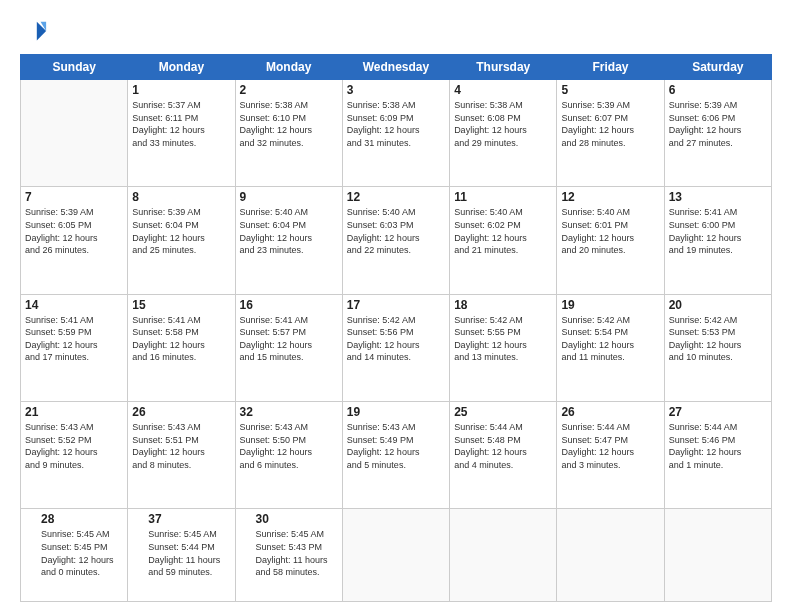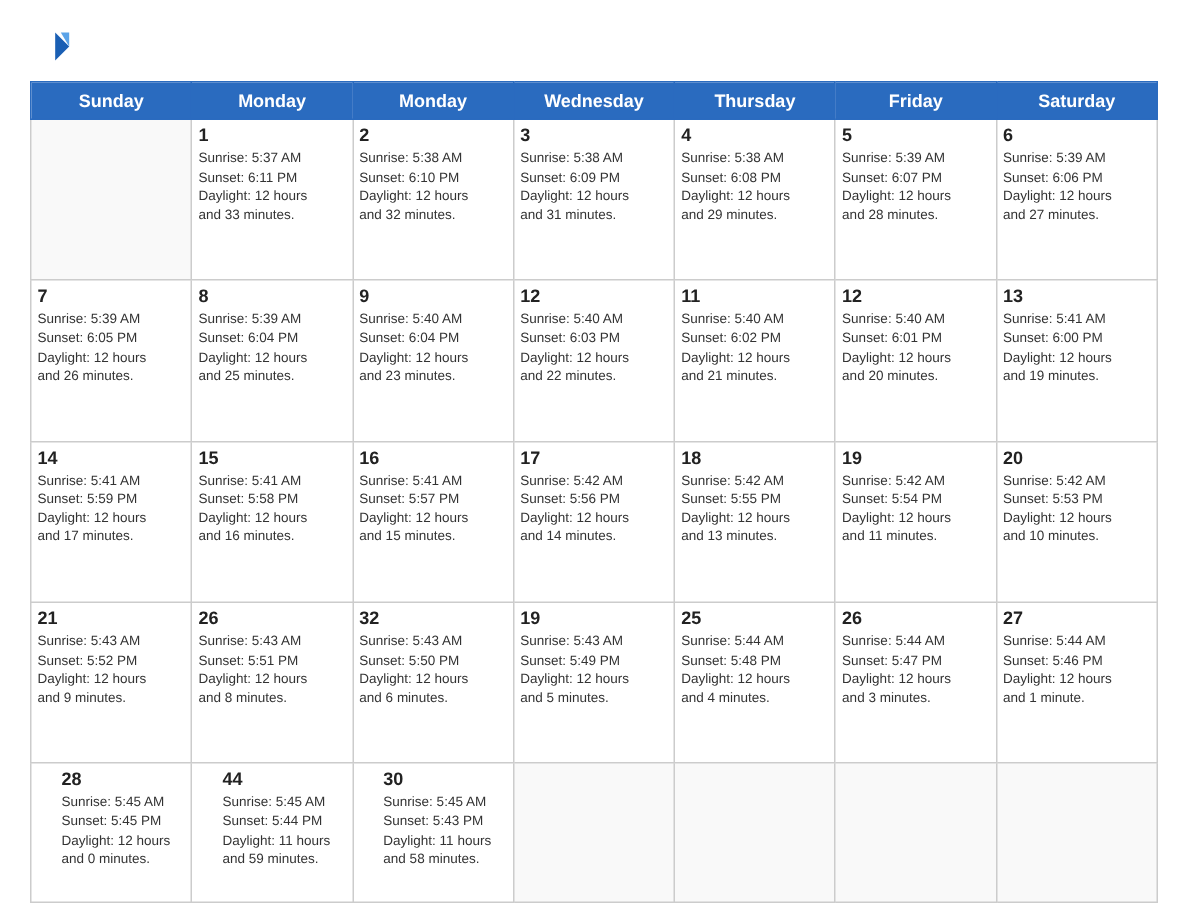--- a/index.html
+++ b/index.html
@@ -249,21 +249,21 @@
             <span class="day-number">27</span>
             <div class="day-info">Sunrise: 5:44 AM<br>Sunset: 5:46 PM<br>Daylight: 12 hours<br>and 1 minute.</div>
           </td>
         </tr>
         <tr class="last-row">
           <td>
             <span class="day-number">28</span>
             <div class="day-info">Sunrise: 5:45 AM<br>Sunset: 5:45 PM<br>Daylight: 12 hours<br>and 0 minutes.</div>
           </td>
           <td>
-            <span class="day-number">44</span>
+            <span class="day-number">37</span>
             <div class="day-info">Sunrise: 5:45 AM<br>Sunset: 5:44 PM<br>Daylight: 11 hours<br>and 59 minutes.</div>
           </td>
           <td>
             <span class="day-number">30</span>
             <div class="day-info">Sunrise: 5:45 AM<br>Sunset: 5:43 PM<br>Daylight: 11 hours<br>and 58 minutes.</div>
           </td>
           <td class="empty"></td>
           <td class="empty"></td>
           <td class="empty"></td>
           <td class="empty"></td>

